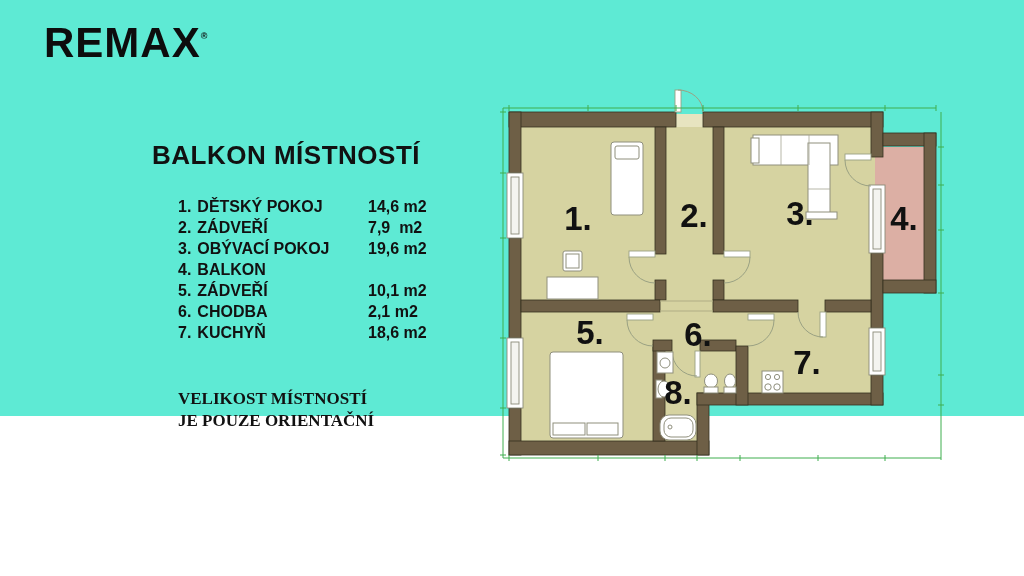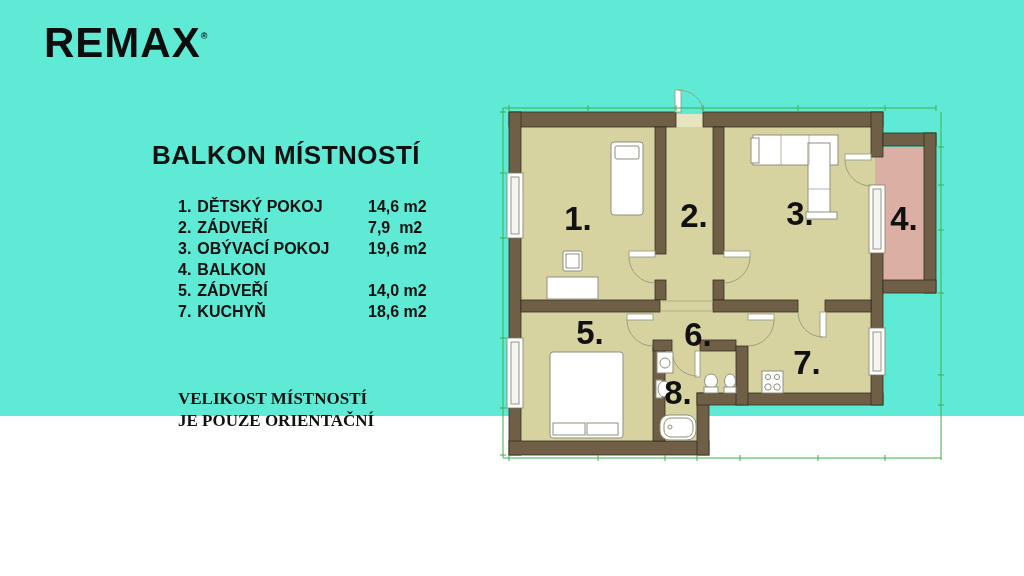--- a/index.html
+++ b/index.html
@@ -60,21 +60,25 @@
     <div class="legend-row">
       <span class="cell-name"><span class="num">3.</span><span>OBÝVACÍ POKOJ</span></span>
       <span class="cell-area">19,6 m2</span>
     </div>
     <div class="legend-row">
       <span class="cell-name"><span class="num">4.</span><span>BALKON</span></span>
       <span class="cell-area"></span>
     </div>
     <div class="legend-row">
       <span class="cell-name"><span class="num">5.</span><span>ZÁDVEŘÍ</span></span>
-      <span class="cell-area">14,0 m2</span>
+      <span class="cell-area">10,1 m2</span>
+    </div>
+    <div class="legend-row">
+      <span class="cell-name"><span class="num">6.</span><span>CHODBA</span></span>
+      <span class="cell-area">2,1 m2</span>
     </div>
     <div class="legend-row">
       <span class="cell-name"><span class="num">7.</span><span>KUCHYŇ</span></span>
       <span class="cell-area">18,6 m2</span>
     </div>
   </div>
 
   <div class="legend-note">
     <div>VELIKOST MÍSTNOSTÍ</div>
     <div>JE POUZE ORIENTAČNÍ</div>

